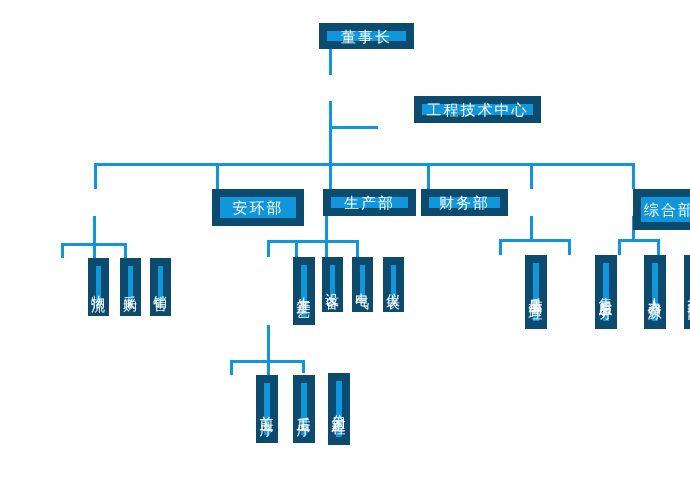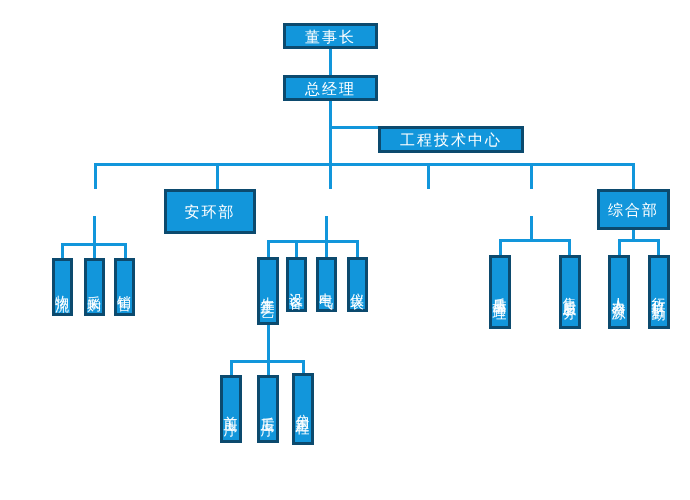--- a/index.html
+++ b/index.html
@@ -3,23 +3,23 @@
 <meta charset="utf-8">
 <style>
   html,body{margin:0;padding:0;background:#ffffff;}
   .canvas{
     position:relative;width:690px;height:500px;background:#ffffff;
     font-family:"Liberation Sans",sans-serif;overflow:hidden;
   }
   .line{position:absolute;background:#1296db;}
   .node{
     position:absolute;box-sizing:border-box;
-    background:#1296db;border:3px solid #0c4a6e;
+    background:#1296db;border:8px solid #0c4a6e;
     color:#ffffff;display:flex;align-items:center;justify-content:center;
-    font-size:15px;letter-spacing:2px;line-height:1;white-space:nowrap;
+    font-size:15px;letter-spacing:2px;line-height:1;white-space:nowrap;margin-left:36px;
   }
   .node.v{
     writing-mode:vertical-rl;text-orientation:upright;
     font-size:14px;letter-spacing:3px;white-space:normal;
   }
 </style>
 </head>
 <body>
 
 <div class="canvas">
@@ -55,23 +55,24 @@
   <div class="line" style="left:499px;top:239px;width:72px;height:3px"></div>
   <div class="line" style="left:499px;top:239px;width:3px;height:16px"></div>
   <div class="line" style="left:568px;top:239px;width:3px;height:16px"></div>
 
   <div class="line" style="left:632px;top:216px;width:3px;height:24px"></div>
   <div class="line" style="left:618px;top:239px;width:42px;height:3px"></div>
   <div class="line" style="left:618px;top:239px;width:3px;height:16px"></div>
   <div class="line" style="left:657px;top:239px;width:3px;height:16px"></div>
 
   <div class="node" style="left:283px;top:23px;width:95px;height:26px">董事长</div>
-  <div class="node" style="left:283px;top:75px;width:95px;height:26px">总经理</div>
-  <div class="node" style="left:378px;top:126px;width:146px;height:27px">工程技术中心</div>
-  <div class="node" style="left:164px;top:189px;width:92px;height:45px">安环部</div>
+  <div class="node" style="left:378px;top:96px;width:127px;height:27px">工程技术中心</div>
+  <div class="node" style="left:176px;top:189px;width:92px;height:37px">安环部</div>
+  <div class="node" style="left:287px;top:189px;width:93px;height:27px">生产部</div>
+  <div class="node" style="left:385px;top:189px;width:87px;height:27px">财务部</div>
   <div class="node" style="left:597px;top:189px;width:73px;height:41px">综合部</div>
 
   <div class="node v" style="left:52px;top:258px;width:21px;height:58px">物流</div>
   <div class="node v" style="left:84px;top:258px;width:21px;height:58px">采购</div>
   <div class="node v" style="left:114px;top:258px;width:21px;height:58px">销售</div>
 
   <div class="node v" style="left:257px;top:257px;width:22px;height:68px">生产工艺</div>
   <div class="node v" style="left:286px;top:257px;width:21px;height:55px">设备</div>
   <div class="node v" style="left:316px;top:257px;width:21px;height:55px">电气</div>
   <div class="node v" style="left:347px;top:257px;width:21px;height:55px">仪表</div>

